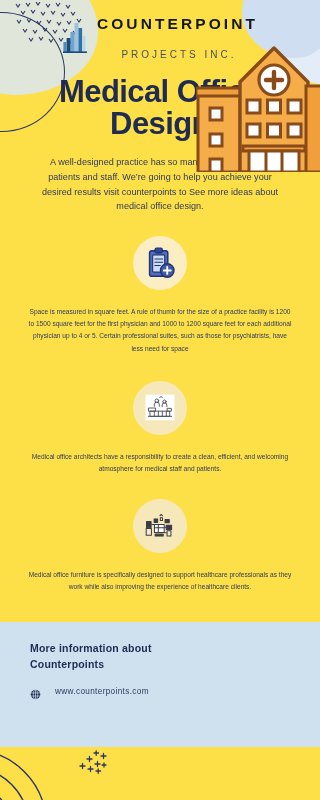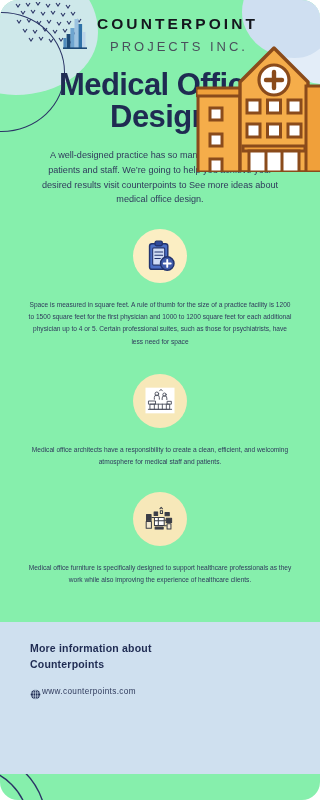--- a/index.html
+++ b/index.html
@@ -8,22 +8,21 @@
     background: #ffffff;
   }
   body {
     font-family: "Liberation Sans", sans-serif;
   }
   .poster {
     position: relative;
     width: 320px;
     height: 800px;
     overflow: hidden;
-    background: #86efac;
-    border-radius: 18px;
+    background: #fde047;
   }
 
   
   .deco { position: absolute; pointer-events: none; }
 
   .blob-tl {
     left: -52px; top: -30px;
     width: 150px; height: 125px;
     background: #dbe6f4;
     border-radius: 60% 40% 55% 45% / 55% 50% 50% 45%;
@@ -81,25 +80,25 @@
   }
   .logo-mark { width: 26px; height: 34px; flex: none; }
   .logo-text { line-height: 1; padding-top: 2px; }
   .logo-name {
     font-size: 15.5px;
     letter-spacing: 3.1px;
     font-weight: 700;
     color: #14161d;
   }
   .logo-sub {
-    font-size: 13px;
+    font-size: 10px;
     letter-spacing: 3.0px;
     color: #4a4f5c;
     text-align: center;
-    margin-top: 8px;
+    margin-top: 18px;
     padding-left: 3px;
   }
 
   .title {
     margin: 16px 0 0;
     text-align: center;
     font-size: 31px;
     line-height: 1.06;
     font-weight: 700;
     letter-spacing: -0.6px;
@@ -139,21 +138,21 @@
     line-height: 1.85;
     color: #2f3a5c;
     padding: 0 14px;
   }
 
   
   .footer {
     position: absolute;
     left: 0; right: 0;
     top: 622px;
-    height: 152px;
+    height: 125px;
     background: #cfe0ef;
     overflow: hidden;
   }
   .footer-head {
     position: absolute;
     left: 30px; top: 18px;
     font-size: 10.5px;
     font-weight: 700;
     line-height: 1.55;
     letter-spacing: .2px;
@@ -161,21 +160,21 @@
     width: 170px;
   }
   .contact-list {
     position: absolute;
     left: 30px; top: 64px;
     width: 190px;
   }
   .contact-row {
     display: flex;
     align-items: center;
-    gap: 1px;
+    gap: 14px;
     margin-bottom: 9px;
   }
   .contact-row span.txt {
     font-size: 8.2px;
     letter-spacing: .35px;
     color: #2f3a5c;
   }
   .c-ico { width: 11px; height: 11px; flex: none; display: block; }
 
   .hospital {

